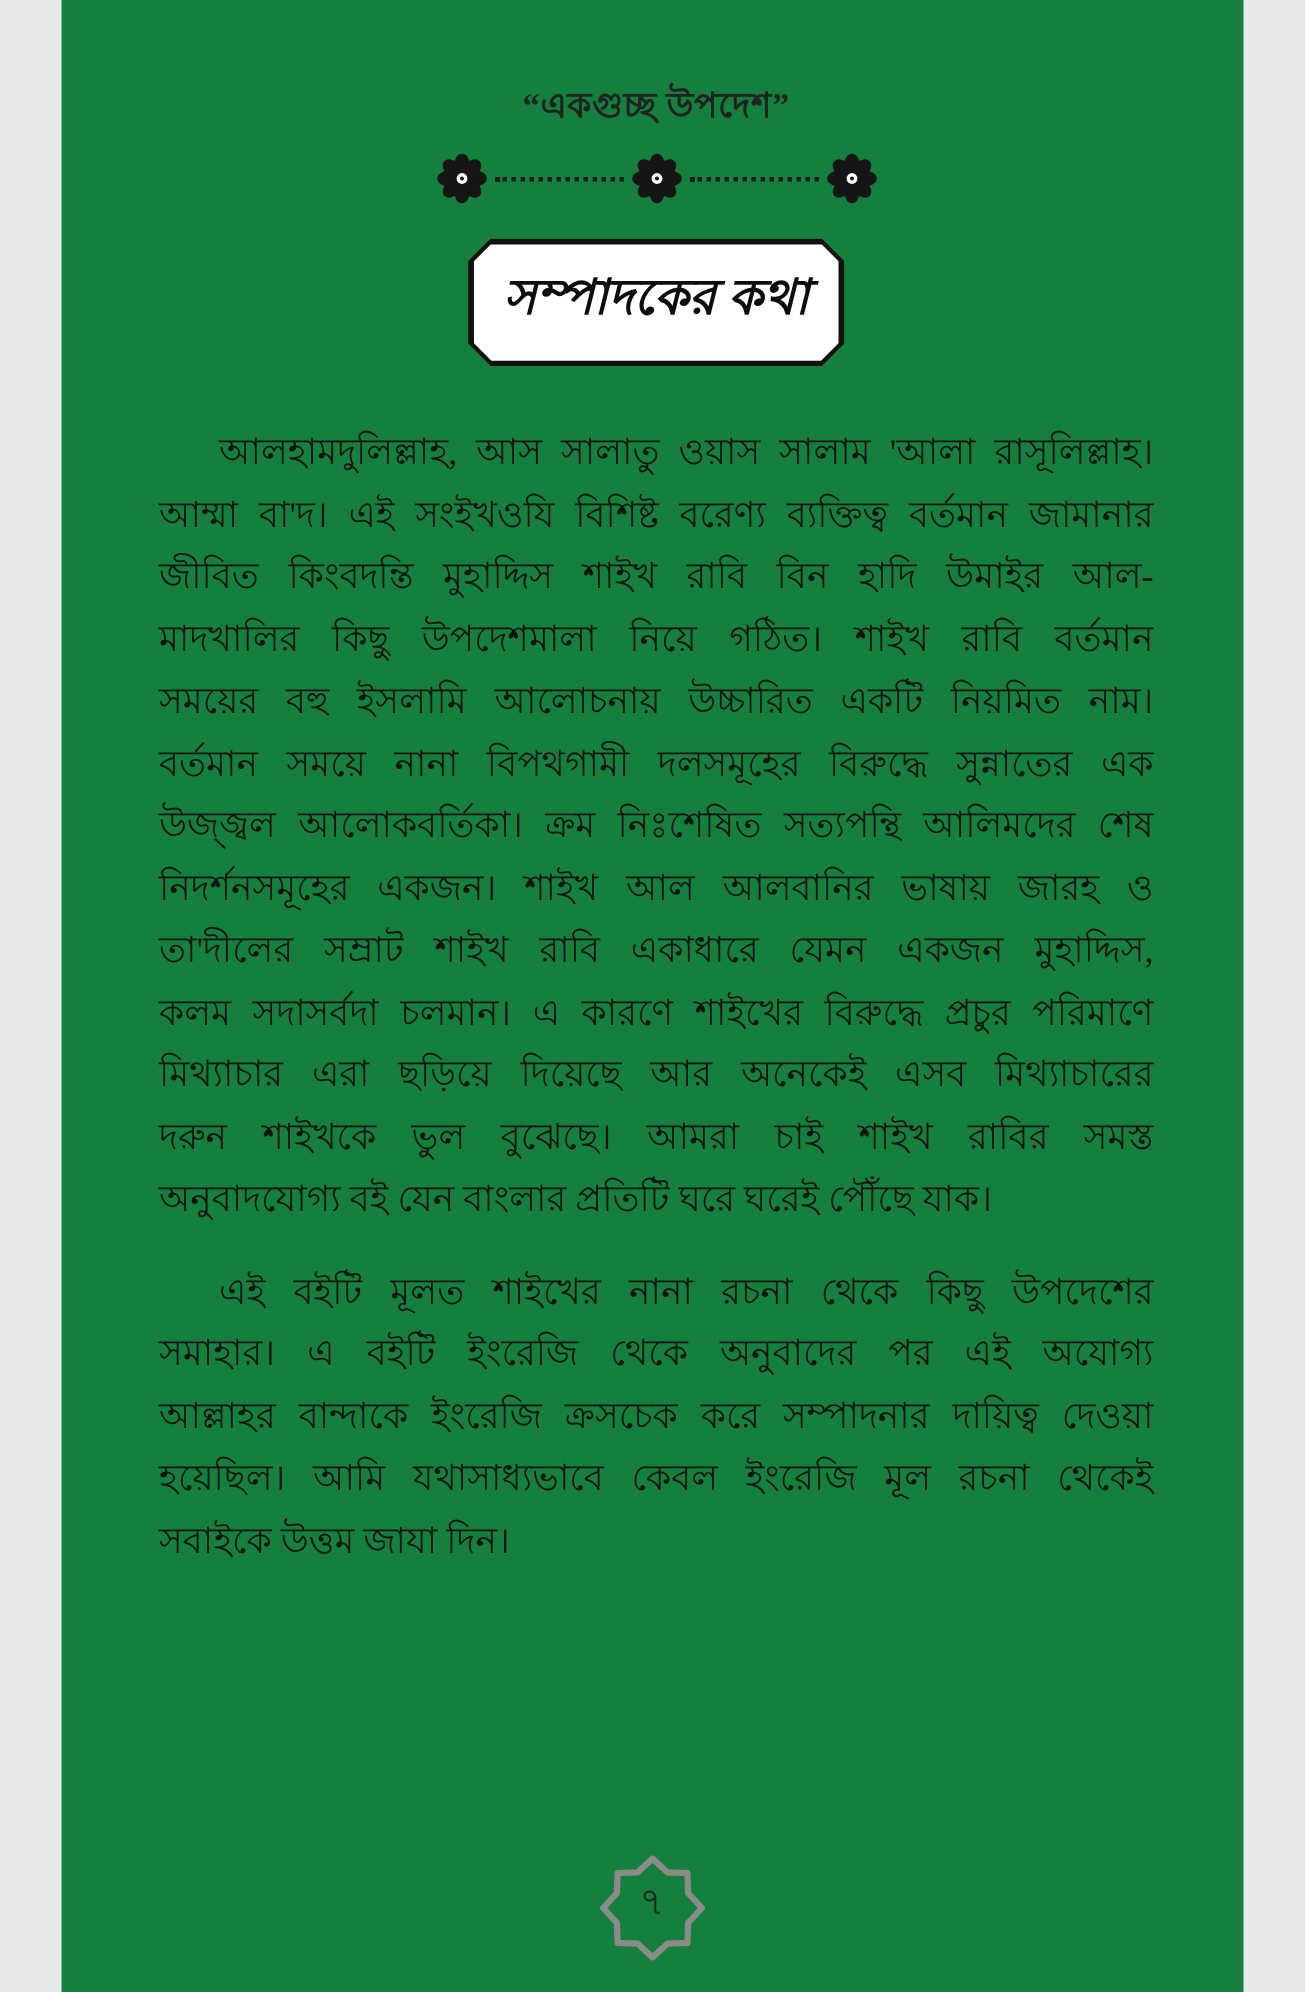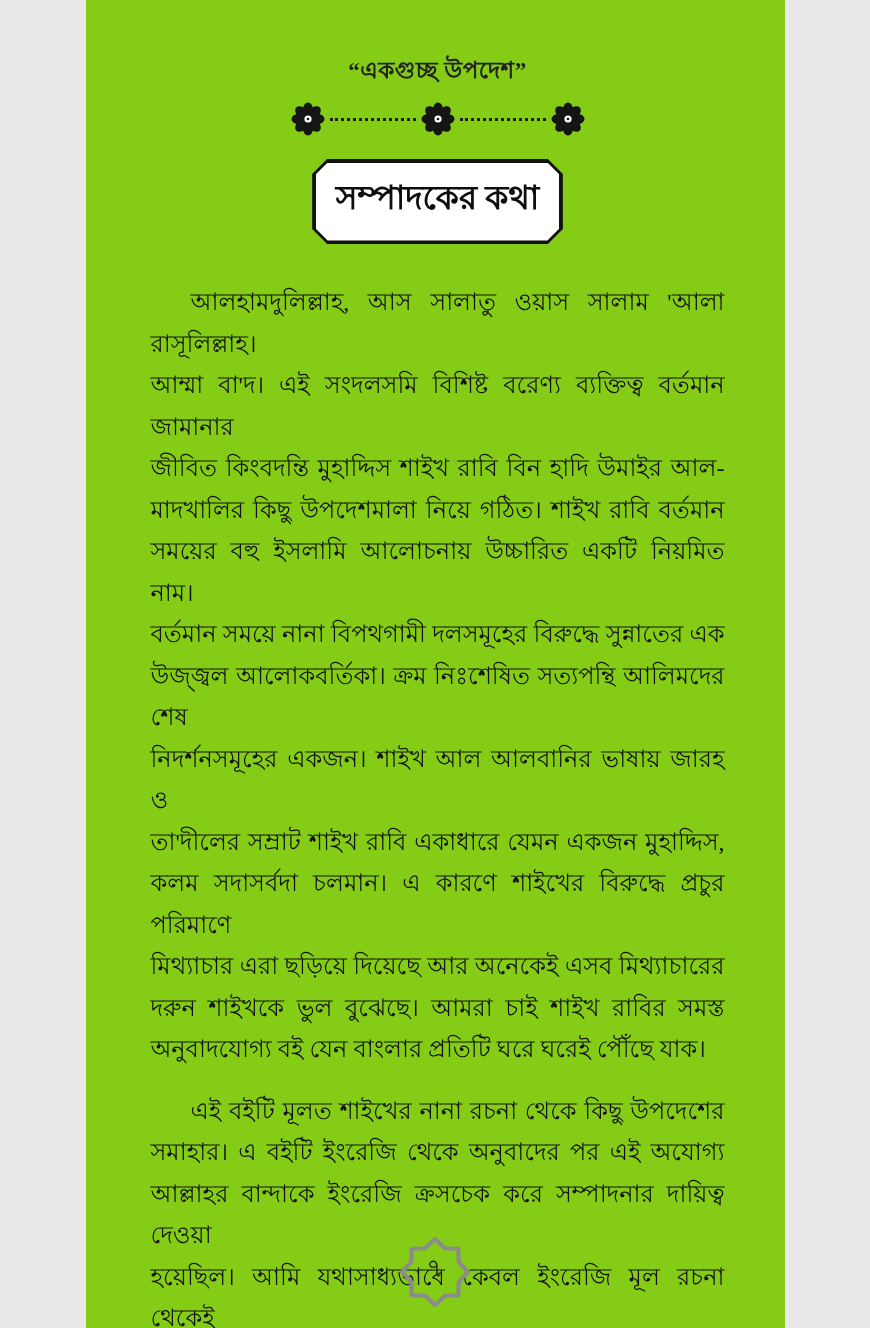--- a/index.html
+++ b/index.html
@@ -1,20 +1,20 @@
 <!DOCTYPE html>
 <html lang="bn"><head>
 <meta charset="utf-8">
 <style>
   html,body{margin:0;padding:0;background:#e8e8e8;}
   .page{
     position:relative;
-    width:699px;height:1328px;
+    width:788px;height:1328px;
     margin:0 auto;
-    background:#84cc16;
+    background:#15803d;
     box-sizing:border-box;
     padding:50px 60px 0 65px;
     font-family:"Liberation Serif","DejaVu Serif",serif;
     color:#131313;
     overflow:hidden;
   }
   .header-quote{
     text-align:center;
     font-size:23px;
     font-weight:600;
@@ -44,20 +44,21 @@
   .title-box-inner{
     background:#ffffff;
     clip-path:polygon(12px 0,calc(100% - 12px) 0,100% 12px,100% calc(100% - 12px),calc(100% - 12px) 100%,12px 100%,0 calc(100% - 12px),0 12px);
     padding:9px 20px 13px 20px;
   }
   .section-title{
     font-size:33px;
     font-weight:700;
     color:#0d0d0d;
     white-space:nowrap;
+    font-style:italic;
   }
   .body-text{margin-top:38px;font-size:24px;line-height:41.5px;}
   .para{margin:0 0 20px 0;}
   .line{
     text-align:justify;
     text-align-last:justify;
   }
   .line.first{text-indent:40px;}
   .line.last{text-align-last:left;}
   .signature{margin-top:13px;font-size:29px;line-height:41px;}
@@ -123,21 +124,21 @@
     <div class="title-box-outer">
       <div class="title-box-inner">
         <div class="section-title">সম্পাদকের কথা</div>
       </div>
     </div>
   </div>
 
   <div class="body-text">
     <div class="para">
       <div class="line first">আলহামদুলিল্লাহ, আস সালাতু ওয়াস সালাম 'আলা রাসূলিল্লাহ।</div>
-      <div class="line">আম্মা বা'দ। এই সংদলসমি বিশিষ্ট বরেণ্য ব্যক্তিত্ব বর্তমান জামানার</div>
+      <div class="line">আম্মা বা'দ। এই সংইখওযি বিশিষ্ট বরেণ্য ব্যক্তিত্ব বর্তমান জামানার</div>
       <div class="line">জীবিত কিংবদন্তি মুহাদ্দিস শাইখ রাবি বিন হাদি উমাইর আল-</div>
       <div class="line">মাদখালির কিছু উপদেশমালা নিয়ে গঠিত। শাইখ রাবি বর্তমান</div>
       <div class="line">সময়ের বহু ইসলামি আলোচনায় উচ্চারিত একটি নিয়মিত নাম।</div>
       <div class="line">বর্তমান সময়ে নানা বিপথগামী দলসমূহের বিরুদ্ধে সুন্নাতের এক</div>
       <div class="line">উজ্জ্বল আলোকবর্তিকা। ক্রম নিঃশেষিত সত্যপন্থি আলিমদের শেষ</div>
       <div class="line">নিদর্শনসমূহের একজন। শাইখ আল আলবানির ভাষায় জারহ ও</div>
       <div class="line">তা'দীলের সম্রাট শাইখ রাবি একাধারে যেমন একজন মুহাদ্দিস,</div>
       <div class="line">কলম সদাসর্বদা চলমান। এ কারণে শাইখের বিরুদ্ধে প্রচুর পরিমাণে</div>
       <div class="line">মিথ্যাচার এরা ছড়িয়ে দিয়েছে আর অনেকেই এসব মিথ্যাচারের</div>
       <div class="line">দরুন শাইখকে ভুল বুঝেছে। আমরা চাই শাইখ রাবির সমস্ত</div>

